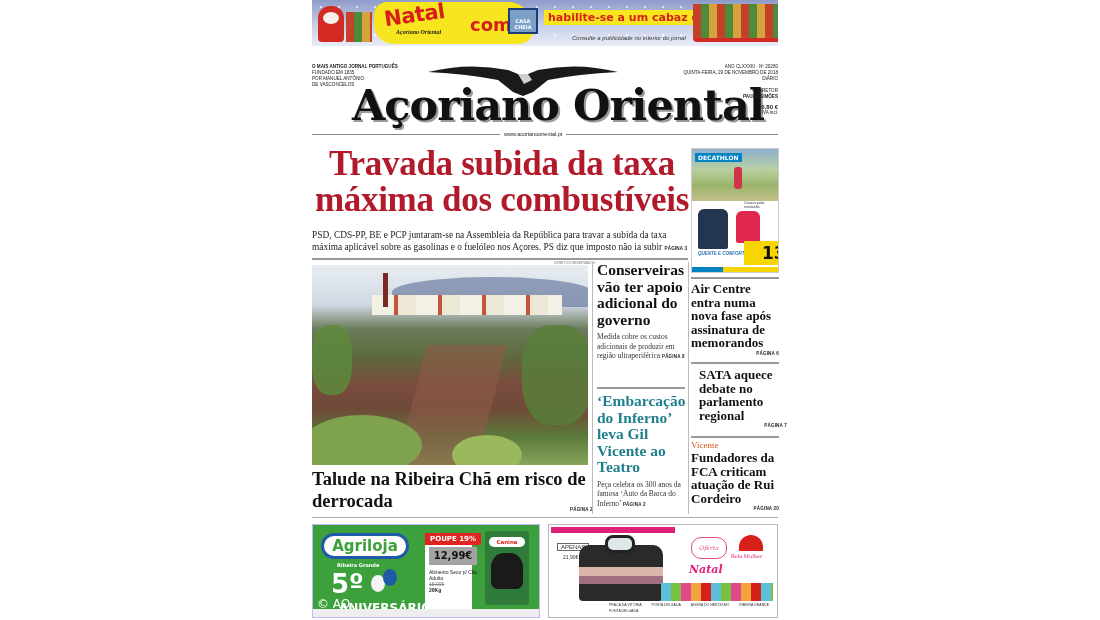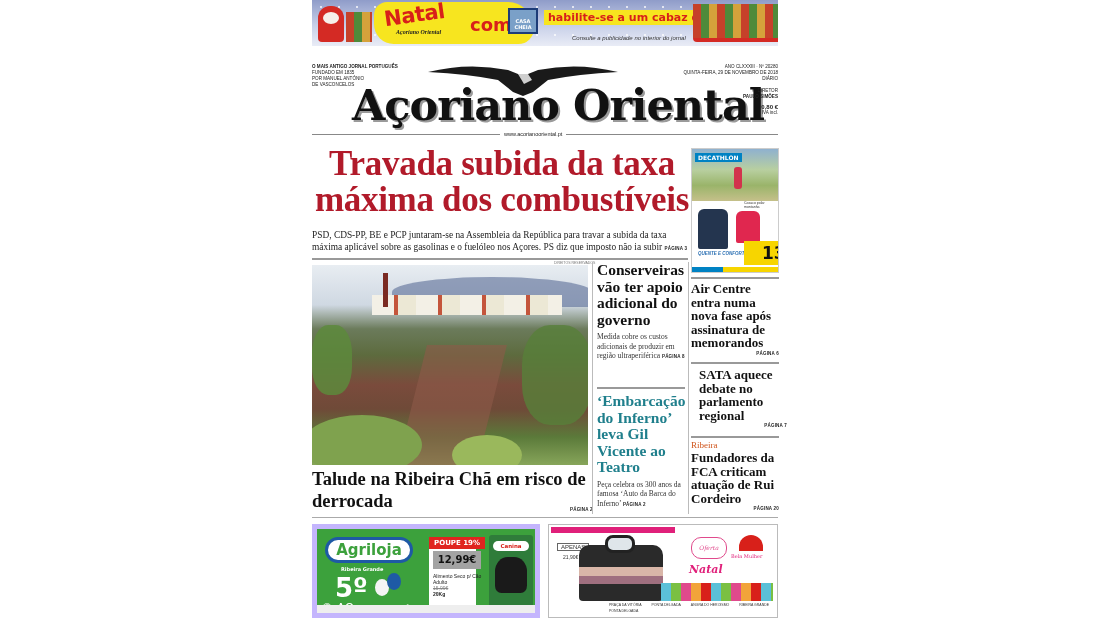--- a/index.html
+++ b/index.html
@@ -96,21 +96,21 @@
 
     
     .right { position: absolute; left: 381px; width: 88px; }
     .right-title { font-family: Liberation Serif, serif; font-weight: bold; font-size: 13px; line-height: 13.5px; color: #111; }
     .right-pg { text-align: right; margin-top: 1px; }
     .right-rule { position: absolute; left: 381px; width: 88px; height: 2px; background: #999; }
     .kicker { font-family: "Liberation Serif", serif; font-size: 9px; color: #d0551c; margin-bottom: 1px; }
 
     
     .bottom-rule { position: absolute; left: 2px; top: 517px; width: 466px; height: 1px; background: #aaa; }
-    .agri { position: absolute; left: 2px; top: 524px; width: 228px; height: 94px; border: 5px solid #c4b5fd; background: #fff; overflow: hidden; }
+    .agri { position: absolute; left: 2px; top: 524px; width: 228px; height: 94px; border: 1px solid #c4b5fd; background: #fff; overflow: hidden; }
     .agri-green { position: absolute; left: 0; top: 0; width: 226px; height: 86px; background: #3ca13c; }
     .agri-logo { position: absolute; left: 8px; top: 8px; width: 88px; height: 26px; background: #fff; border: 3px solid #1e5aa5; border-radius: 14px;
       font-family: "DejaVu Sans", sans-serif; font-weight: bold; font-size: 15px; color: #3ca13c; text-align: center; line-height: 20px; }
     .agri-town { position: absolute; left: 24px; top: 37px; font-family: "DejaVu Sans", sans-serif; font-weight: bold; font-size: 5px; color: #fff; }
     .agri-five { position: absolute; left: 18px; top: 44px; font-family: "DejaVu Sans", sans-serif; font-weight: bold; font-size: 26px; color: #fff; }
     .agri-balloon { position: absolute; width: 14px; height: 17px; border-radius: 50%; }
     .agri-anniv { position: absolute; left: 26px; top: 76px; font-family: "DejaVu Sans", sans-serif; font-weight: bold; font-size: 12px; color: #fff; }
     .agri-card { position: absolute; left: 112px; top: 8px; width: 47px; height: 76px; background: #fff; }
     .agri-poupe { position: absolute; left: 0; top: 0; width: 56px; height: 12px; background: #e0241f; color: #fff; font-family: "DejaVu Sans", sans-serif; font-weight: bold; font-size: 7px; text-align: center; line-height: 12px; }
     .agri-price { position: absolute; left: 4px; top: 14px; width: 48px; height: 18px; background: #a3a3a3; font-family: "DejaVu Sans", sans-serif; font-weight: bold; font-size: 10px; text-align: center; line-height: 18px; color: #111; }
@@ -236,21 +236,21 @@
     <h3 class="right-title">Air Centre entra numa nova fase após assinatura de memorandos</h3>
     <div class="pg right-pg">PÁGINA 6</div>
   </div>
   <div class="right-rule" style="top:362px;"></div>
   <div class="right" style="top:368px;margin-left:8px;">
     <h3 class="right-title">SATA aquece debate no parlamento regional</h3>
     <div class="pg right-pg">PÁGINA 7</div>
   </div>
   <div class="right-rule" style="top:436px;"></div>
   <div class="right" style="top:440px;">
-    <div class="kicker">Ribeira</div>
+    <div class="kicker">Vicente</div>
     <h3 class="right-title">Fundadores da FCA criticam atuação de Rui Cordeiro</h3>
     <div class="pg right-pg">PÁGINA 20</div>
   </div>
 
   <div class="bottom-rule"></div>
 
   <div class="agri">
     <div class="agri-green"></div>
     <div class="agri-logo">Agriloja</div>
     <div class="agri-town">Ribeira Grande</div>

